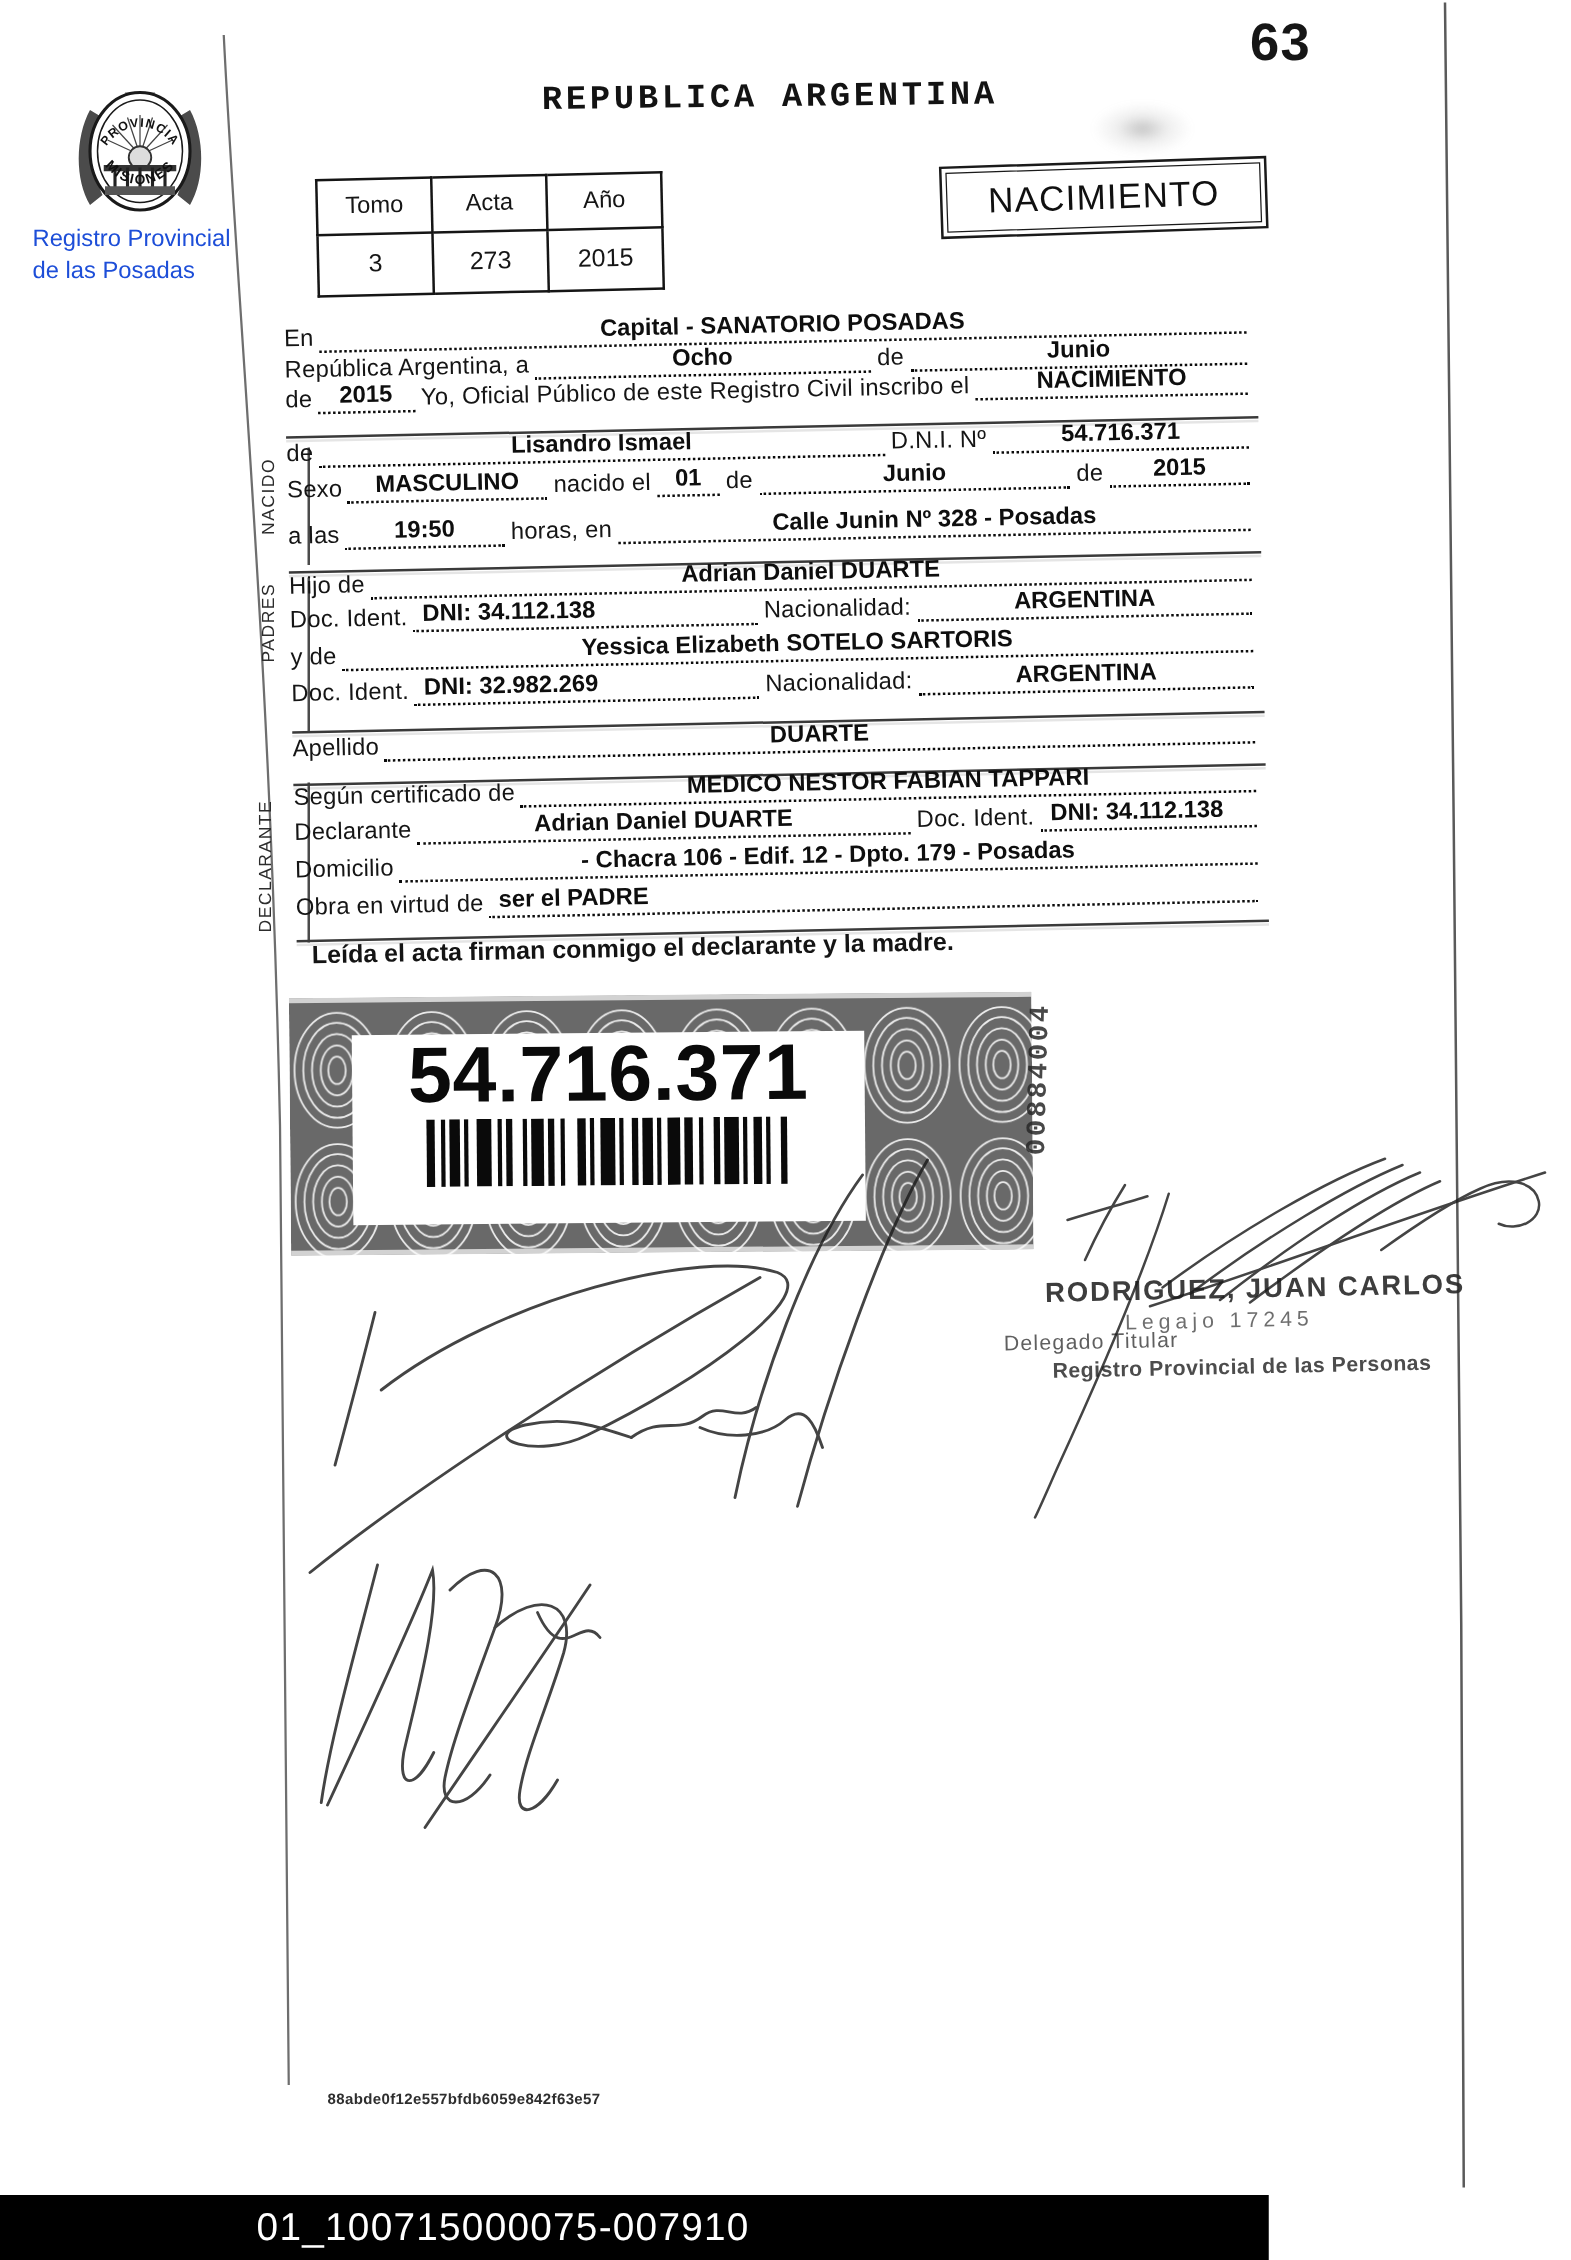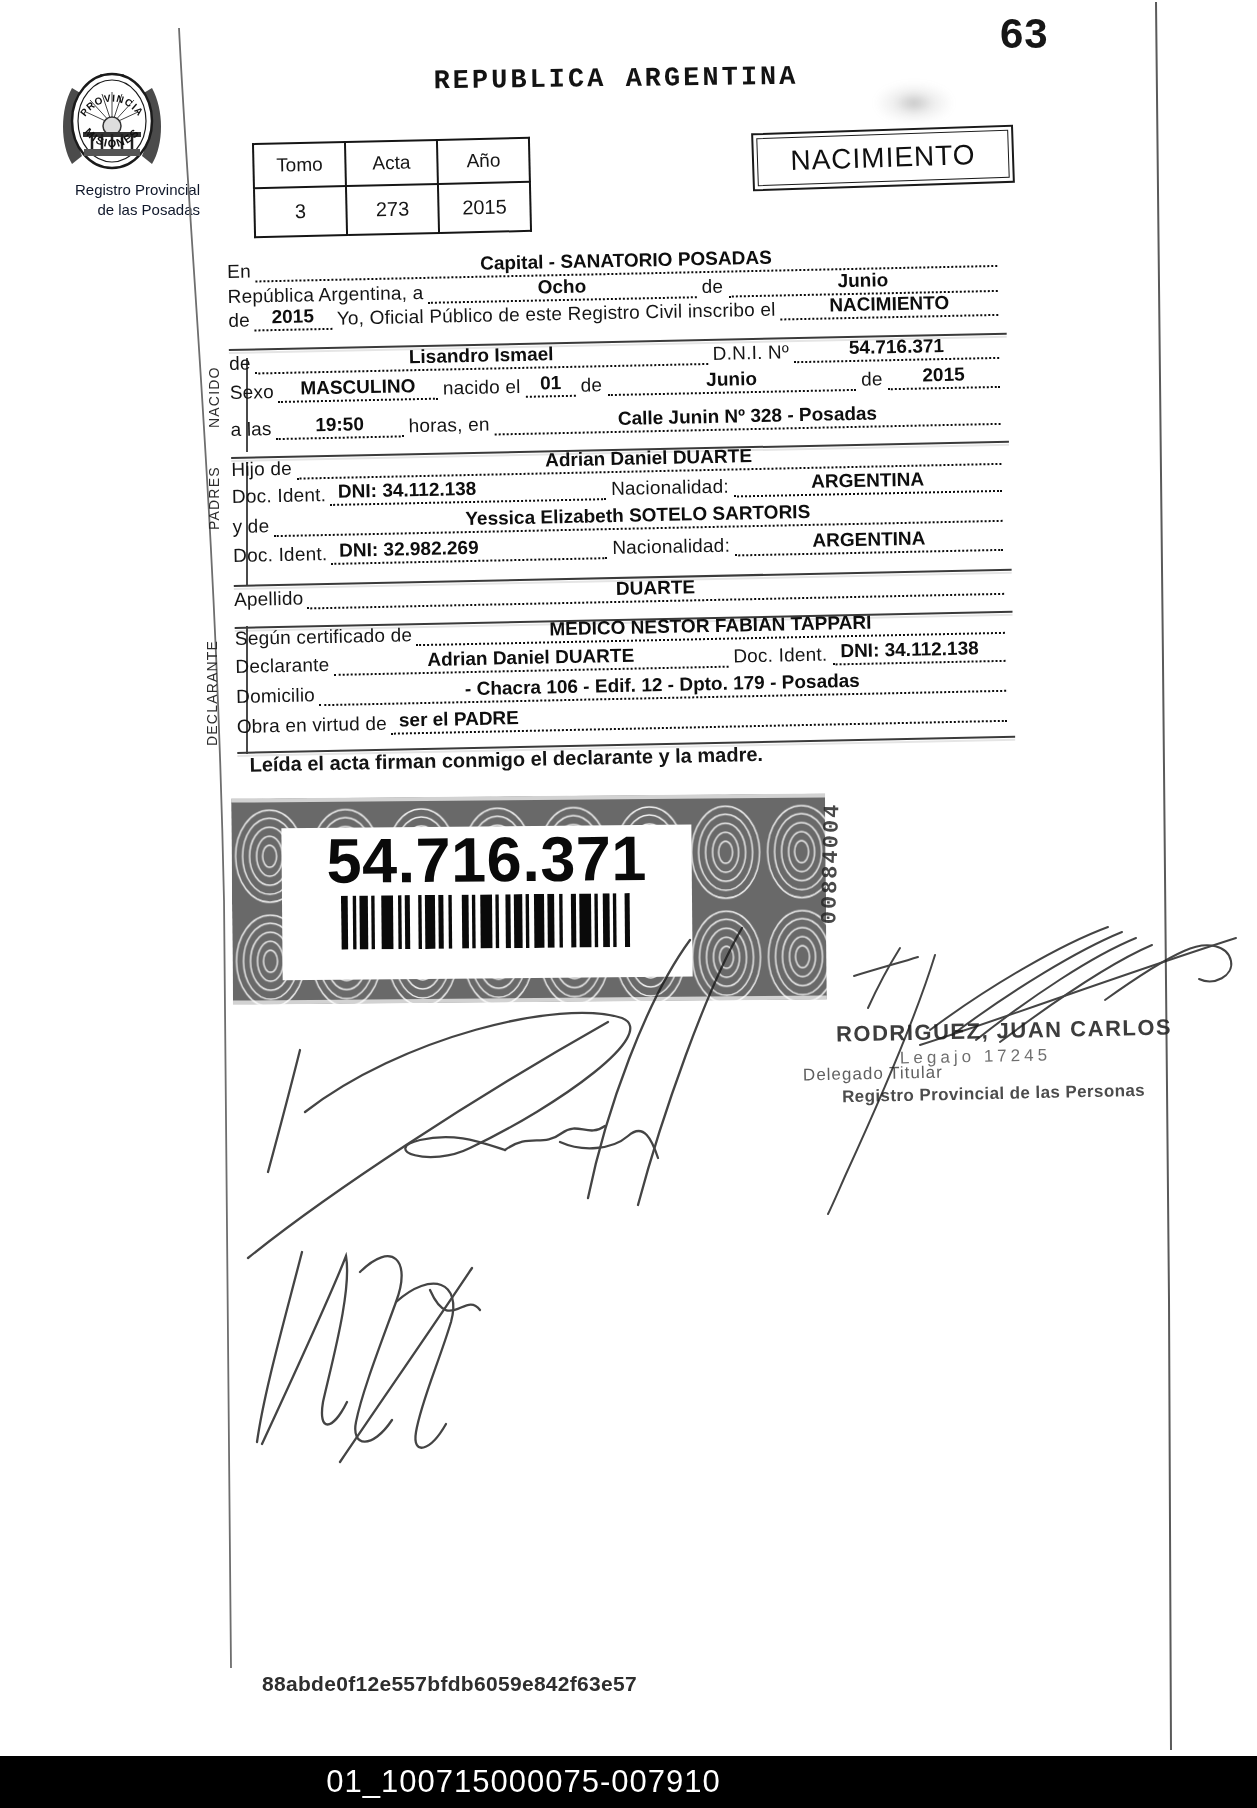--- a/index.html
+++ b/index.html
@@ -9,21 +9,21 @@
     font-family:"Liberation Sans", sans-serif;
   }
   .abs{position:absolute;}
 
   
   #page-number{left:1000px;top:10px;font-size:42px;font-weight:bold;letter-spacing:1px;color:#161616;}
   #doc-title{left:230px;top:64px;width:772px;text-align:center;
     font-family:"Liberation Mono","DejaVu Sans Mono",monospace;
     font-size:27px;font-weight:bold;letter-spacing:3px;color:#131313;transform:rotate(-0.7deg);}
   #seal{left:50px;top:62px;}
-  #seal-caption{left:26px;top:180px;width:174px;text-align:right;font-size:15px;line-height:1.3;color:#0f172a;}
+  #seal-caption{left:26px;top:180px;width:174px;text-align:left;font-size:19px;line-height:1.3;color:#1d4ed8;}
   #ref-table{left:253px;top:140px;transform:rotate(-1.3deg);}
   #ref-table table{border-collapse:collapse;}
   #ref-table th,#ref-table td{border:2px solid #151515;width:88px;text-align:center;font-weight:normal;color:#161616;}
   #ref-table th{height:40px;font-size:19px;}
   #ref-table td{height:45px;font-size:20px;}
   #nac-box{left:752px;top:129px;width:258px;height:54px;border:2px solid #1a1a1a;transform:rotate(-1.9deg);background:#fff;}
   #nac-box .inner{position:absolute;inset:3px;border:1.4px solid #1a1a1a;display:flex;align-items:center;justify-content:center;
     font-size:28px;letter-spacing:1px;color:#101010;}
   #smudge{left:874px;top:82px;width:80px;height:42px;border-radius:50%;
     background:radial-gradient(closest-side,rgba(90,90,90,.35),rgba(120,120,120,.12),transparent);filter:blur(3px);}
@@ -55,22 +55,22 @@
     font-family:"Liberation Mono","DejaVu Sans Mono",monospace;font-size:22px;font-weight:bold;letter-spacing:2px;color:rgba(40,40,40,.85);}
 
   
   .stamp{position:absolute;z-index:5;white-space:nowrap;transform:rotate(-1.2deg);}
   #stamp-name{left:836px;top:1018px;font-size:22px;font-weight:bold;letter-spacing:1.5px;color:rgba(40,40,40,.9);}
   #stamp-legajo{left:900px;top:1047px;font-size:17px;letter-spacing:4px;color:rgba(62,62,62,.75);}
   #stamp-role{left:803px;top:1064px;font-size:17px;letter-spacing:1px;color:rgba(55,55,55,.8);}
   #stamp-org{left:842px;top:1084px;font-size:17px;font-weight:bold;letter-spacing:.4px;color:rgba(45,45,45,.85);}
 
   
-  #footer-hash{left:262px;top:1672px;font-size:21px;font-weight:bold;letter-spacing:.3px;color:#2e2e2e;}
-  #bottom-bar{left:0;top:1756px;width:1257px;height:52px;background:#000;display:flex;align-items:center;justify-content:center;
+  #footer-hash{left:262px;top:1672px;font-size:12px;font-weight:bold;letter-spacing:.3px;color:#2e2e2e;}
+  #bottom-bar{left:0;top:1756px;width:1015px;height:52px;background:#000;display:flex;align-items:center;justify-content:center;
     padding-right:210px;box-sizing:border-box;}
   #bottom-bar span{color:#fff;font-size:31px;letter-spacing:1px;}
 
   svg.overlay{position:absolute;left:0;top:0;z-index:6;pointer-events:none;}
   svg.rules{position:absolute;left:0;top:0;z-index:1;}
 </style>
 </head>
 <body>
 
 <svg class="rules" width="1257" height="1808">

